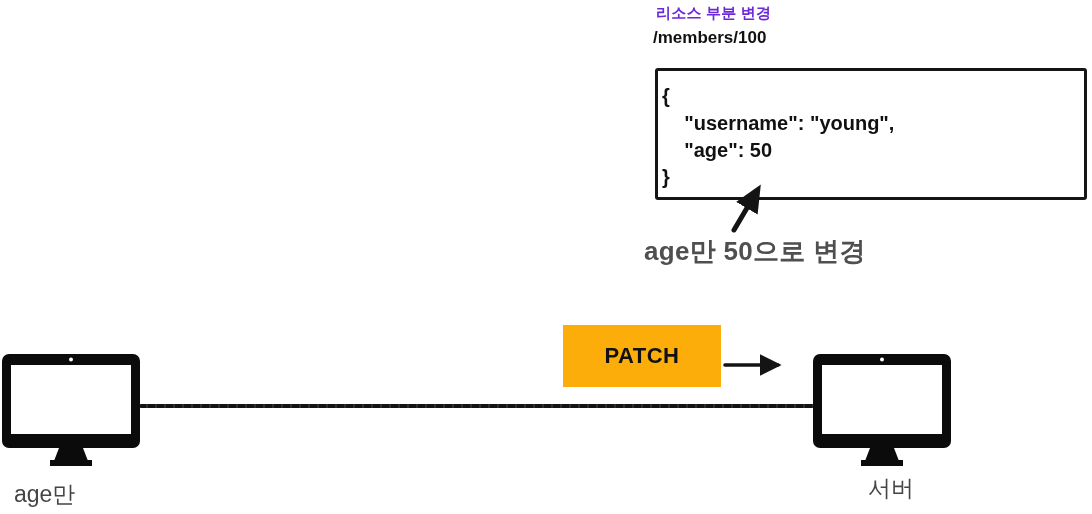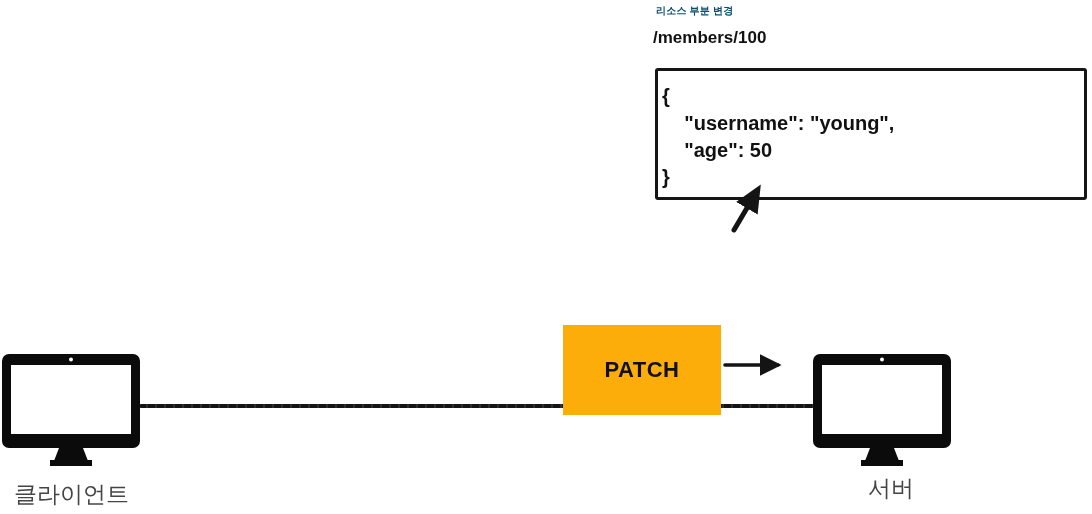--- a/index.html
+++ b/index.html
@@ -3,41 +3,41 @@
 <meta charset="utf-8">
 <style>
   html,body{margin:0;padding:0;background:#fff;}
   .canvas{
     position:relative;width:1092px;height:514px;background:#fff;overflow:hidden;
     font-family:"Liberation Sans","DejaVu Sans",sans-serif;
   }
   .abs{position:absolute;}
 
   .resource-title{
-    left:656px;top:4px;font-size:10px;font-weight:700;color:#0c4a6e;letter-spacing:.2px;
+    left:656px;top:4px;font-size:15px;font-weight:700;color:#6d28d9;letter-spacing:.2px;
   }
   .path-label{
     left:653px;top:28px;font-size:17px;font-weight:700;color:#111;
   }
   .json-box{
     left:655px;top:68px;width:432px;height:132px;box-sizing:border-box;
     border:3.5px solid #151515;border-radius:3px;background:#fff;
     padding:12px 0 0 4px;
   }
   .code-line{
     white-space:pre;font-size:20px;font-weight:700;color:#111;
     line-height:27px;font-family:"Liberation Sans","DejaVu Sans",sans-serif;
   }
   .annotation-arrow{left:724px;top:178px;}
   .annotation-text{
     left:644px;top:234px;font-size:26px;font-weight:700;color:#4F4F4F;letter-spacing:.3px;
   }
 
   .patch-box{
-    left:563px;top:325px;width:158px;height:90px;background:#FCAD0A;
+    left:563px;top:325px;width:158px;height:62px;background:#FCAD0A;
     display:flex;align-items:center;justify-content:center;
   }
   .patch-label{font-size:22px;font-weight:700;color:#111;letter-spacing:.5px;}
   .patch-arrow{left:722px;top:351px;}
 
   .connection-line{
     left:139px;top:404px;width:676px;height:4px;
     background:repeating-linear-gradient(90deg,#141414 0 7px,#2e2e2e 7px 9px);
     border-radius:2px;
   }
@@ -68,20 +68,21 @@
 
   <svg class="abs annotation-arrow" width="56" height="60" viewBox="0 0 56 60">
     <defs>
       <marker id="head-up" markerWidth="5.5" markerHeight="5" refX="4" refY="2.5" orient="auto">
         <polygon points="0,0 5.5,2.5 0,5" fill="#141414"></polygon>
       </marker>
     </defs>
     <line x1="10" y1="52" x2="33" y2="13" stroke="#141414" stroke-width="5" stroke-linecap="round" marker-end="url(#head-up)"></line>
   </svg>
 
+  <div class="abs annotation-text">age만 50으로 변경</div>
 
   <div class="abs connection-line"></div>
 
   <div class="abs patch-box">
     <span class="patch-label">PATCH</span>
   </div>
 
   <svg class="abs patch-arrow" width="80" height="28" viewBox="0 0 80 28">
     <defs>
       <marker id="head-right" markerWidth="6" markerHeight="6" refX="5" refY="3" orient="auto">
@@ -100,17 +101,17 @@
   </svg>
 
   <svg class="abs monitor monitor-server" viewBox="0 0 138 112">
     <rect x="0" y="0" width="138" height="94" rx="7" fill="#0b0b0b"></rect>
     <rect x="9" y="11" width="120" height="69" fill="#ffffff"></rect>
     <circle cx="69" cy="5.5" r="2" fill="#ffffff"></circle>
     <polygon points="57,94 81,94 86,107 52,107" fill="#0b0b0b"></polygon>
     <rect x="48" y="106" width="42" height="6" fill="#0b0b0b"></rect>
   </svg>
 
-  <div class="abs device-label client-label">클라이언트</div>
+  <div class="abs device-label client-label">age만</div>
 
   <div class="abs device-label server-label">서버</div>
 
 </div>
 
 </body></html>

